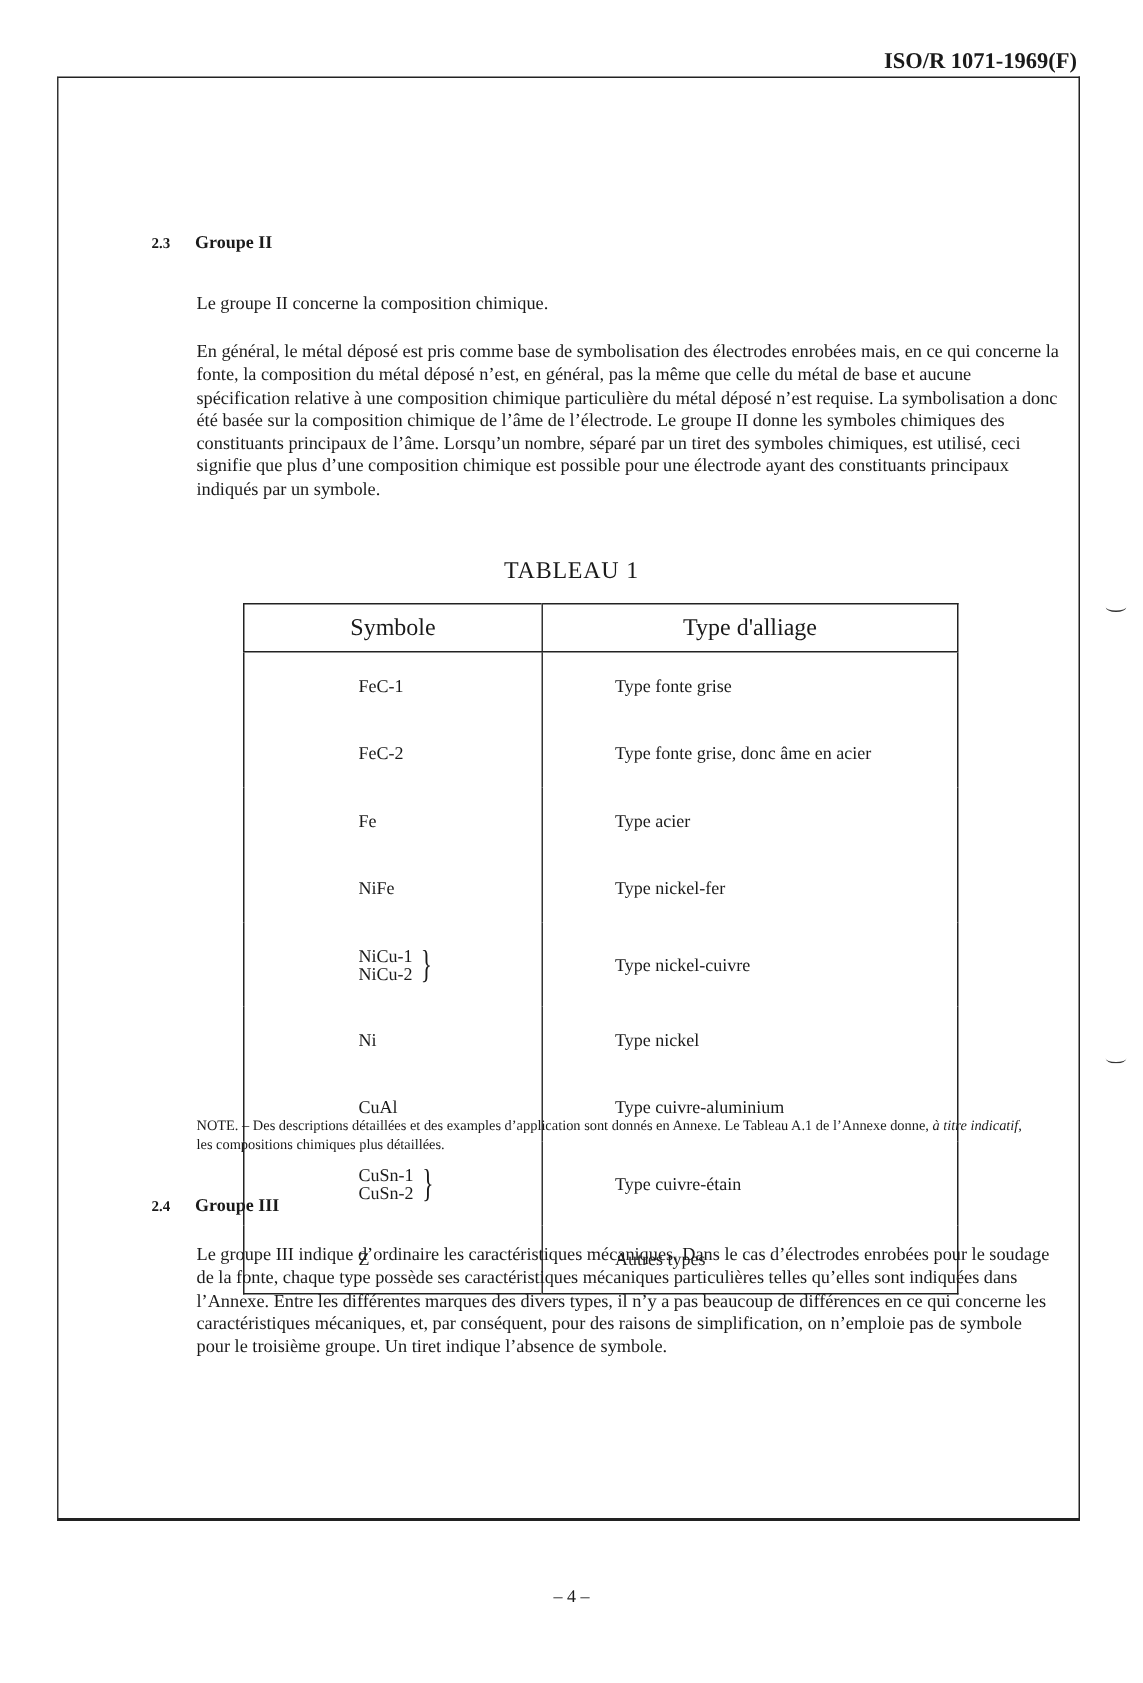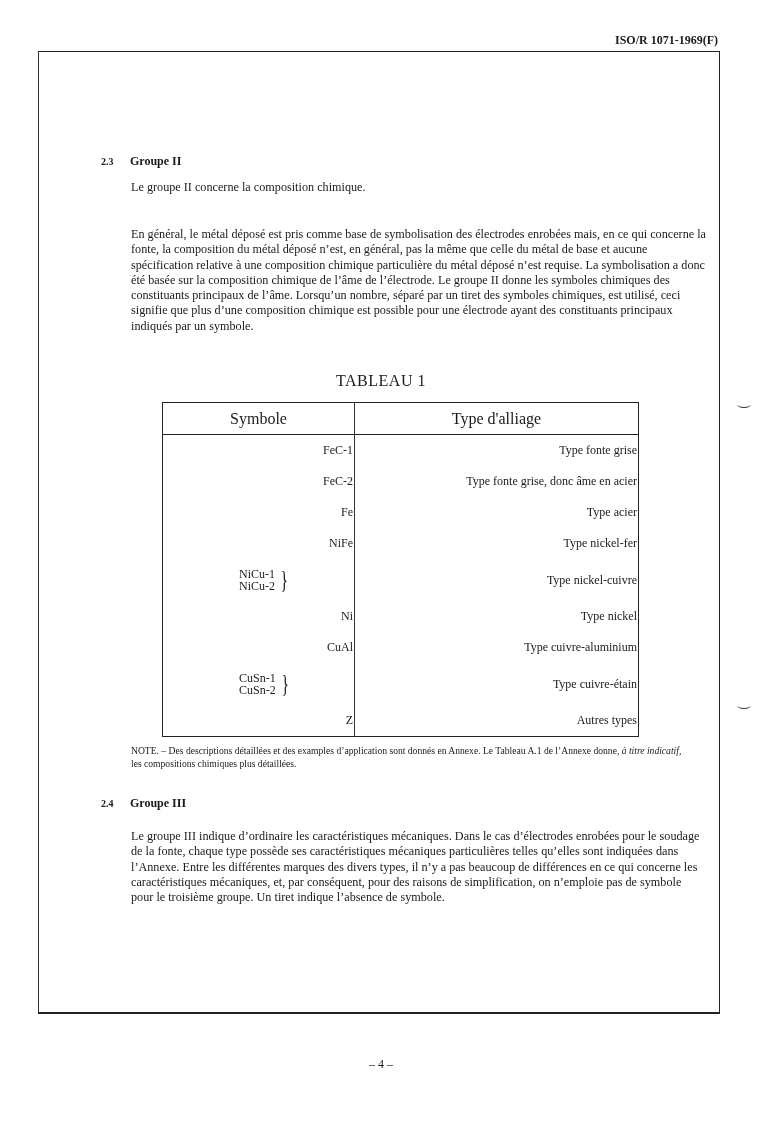--- a/index.html
+++ b/index.html
@@ -1,21 +1,21 @@
 <!DOCTYPE html>
 <html><head>
 <meta charset="utf-8">
 <style>
   html, body { margin: 0; padding: 0; background: #ffffff; }
   body {
     width: 762px; height: 1122px; position: relative; overflow: hidden;
     font-family: "Liberation Serif", "DejaVu Serif", serif; color: #1a1a1a;
   }
   .doc-id {
-    position: absolute; top: 33px; right: 44px; font-size: 12px; font-weight: bold;
+    position: absolute; top: 33px; right: 44px; font-size: 15px; font-weight: bold;
   }
   .frame {
     position: absolute; left: 38px; top: 51px; width: 680px; height: 960px;
     border-top: 1.5px solid #222; border-right: 1.5px solid #222;
     border-bottom: 2px solid #222; border-left: 1px solid #333;
   }
   .section-head {
     position: absolute; left: 101px; font-size: 12px; font-weight: bold;
   }
   .section-head .num { font-size: 10px; display: inline-block; width: 29px; }
@@ -27,21 +27,21 @@
     font-size: 16px; letter-spacing: 0.5px;
   }
   table.tbl {
     position: absolute; left: 162px; top: 402px; width: 477px;
     border-collapse: collapse; border: 1.5px solid #222; font-size: 12px;
   }
   table.tbl th {
     font-size: 16px; font-weight: normal; height: 31px; border-bottom: 1.5px solid #222; padding: 0;
   }
   table.tbl th.c1, table.tbl td.c1 { width: 190px; border-right: 1px solid #333; }
-  table.tbl td { padding: 1px; vertical-align: middle; text-align: right; }
+  table.tbl td { padding: 8px; vertical-align: middle; }
   table.tbl td.c1 { padding-left: 76px; width: 114px; }
   table.tbl td.c2 { padding-left: 48px; }
   .row-single td { height: 29px; }
   .row-first td { padding-top: 6px; }
   .row-last td { padding-bottom: 4px; }
   .row-pair td { height: 40px; }
   .pair { display: flex; align-items: center; }
   .pair .syms { line-height: 12px; }
   .brace { font-size: 26px; line-height: 26px; margin-left: 3px; font-weight: 100; transform: scaleX(0.6); display: inline-block; }
   .note {
@@ -59,21 +59,21 @@
 <body>
 
 <div class="doc-id">ISO/R 1071-1969(F)</div>
 
 <div class="frame"></div>
 
 <div class="section-head" style="top:154px;">
   <span class="num">2.3</span><span>Groupe II</span>
 </div>
 
-<p class="para" style="top:180px;">Le groupe II concerne la composition chimique.</p>
+<p class="para" style="top:195px;">Le groupe II concerne la composition chimique.</p>
 <p class="para" style="top:227px;">En général, le métal déposé est pris comme base de symbolisation des électrodes enrobées mais, en ce qui concerne la fonte, la composition du métal déposé n’est, en général, pas la même que celle du métal de base et aucune spécification relative à une composition chimique particulière du métal déposé n’est requise. La symbolisation a donc été basée sur la composition chimique de l’âme de l’électrode. Le groupe II donne les symboles chimiques des constituants principaux de l’âme. Lorsqu’un nombre, séparé par un tiret des symboles chimiques, est utilisé, ceci signifie que plus d’une composition chimique est possible pour une électrode ayant des constituants principaux indiqués par un symbole.</p>
 
 <div class="caption">TABLEAU 1</div>
 
 <table class="tbl">
   <thead>
     <tr>
       <th class="c1">Symbole</th>
       <th class="c2">Type d'alliage</th>
     </tr>

